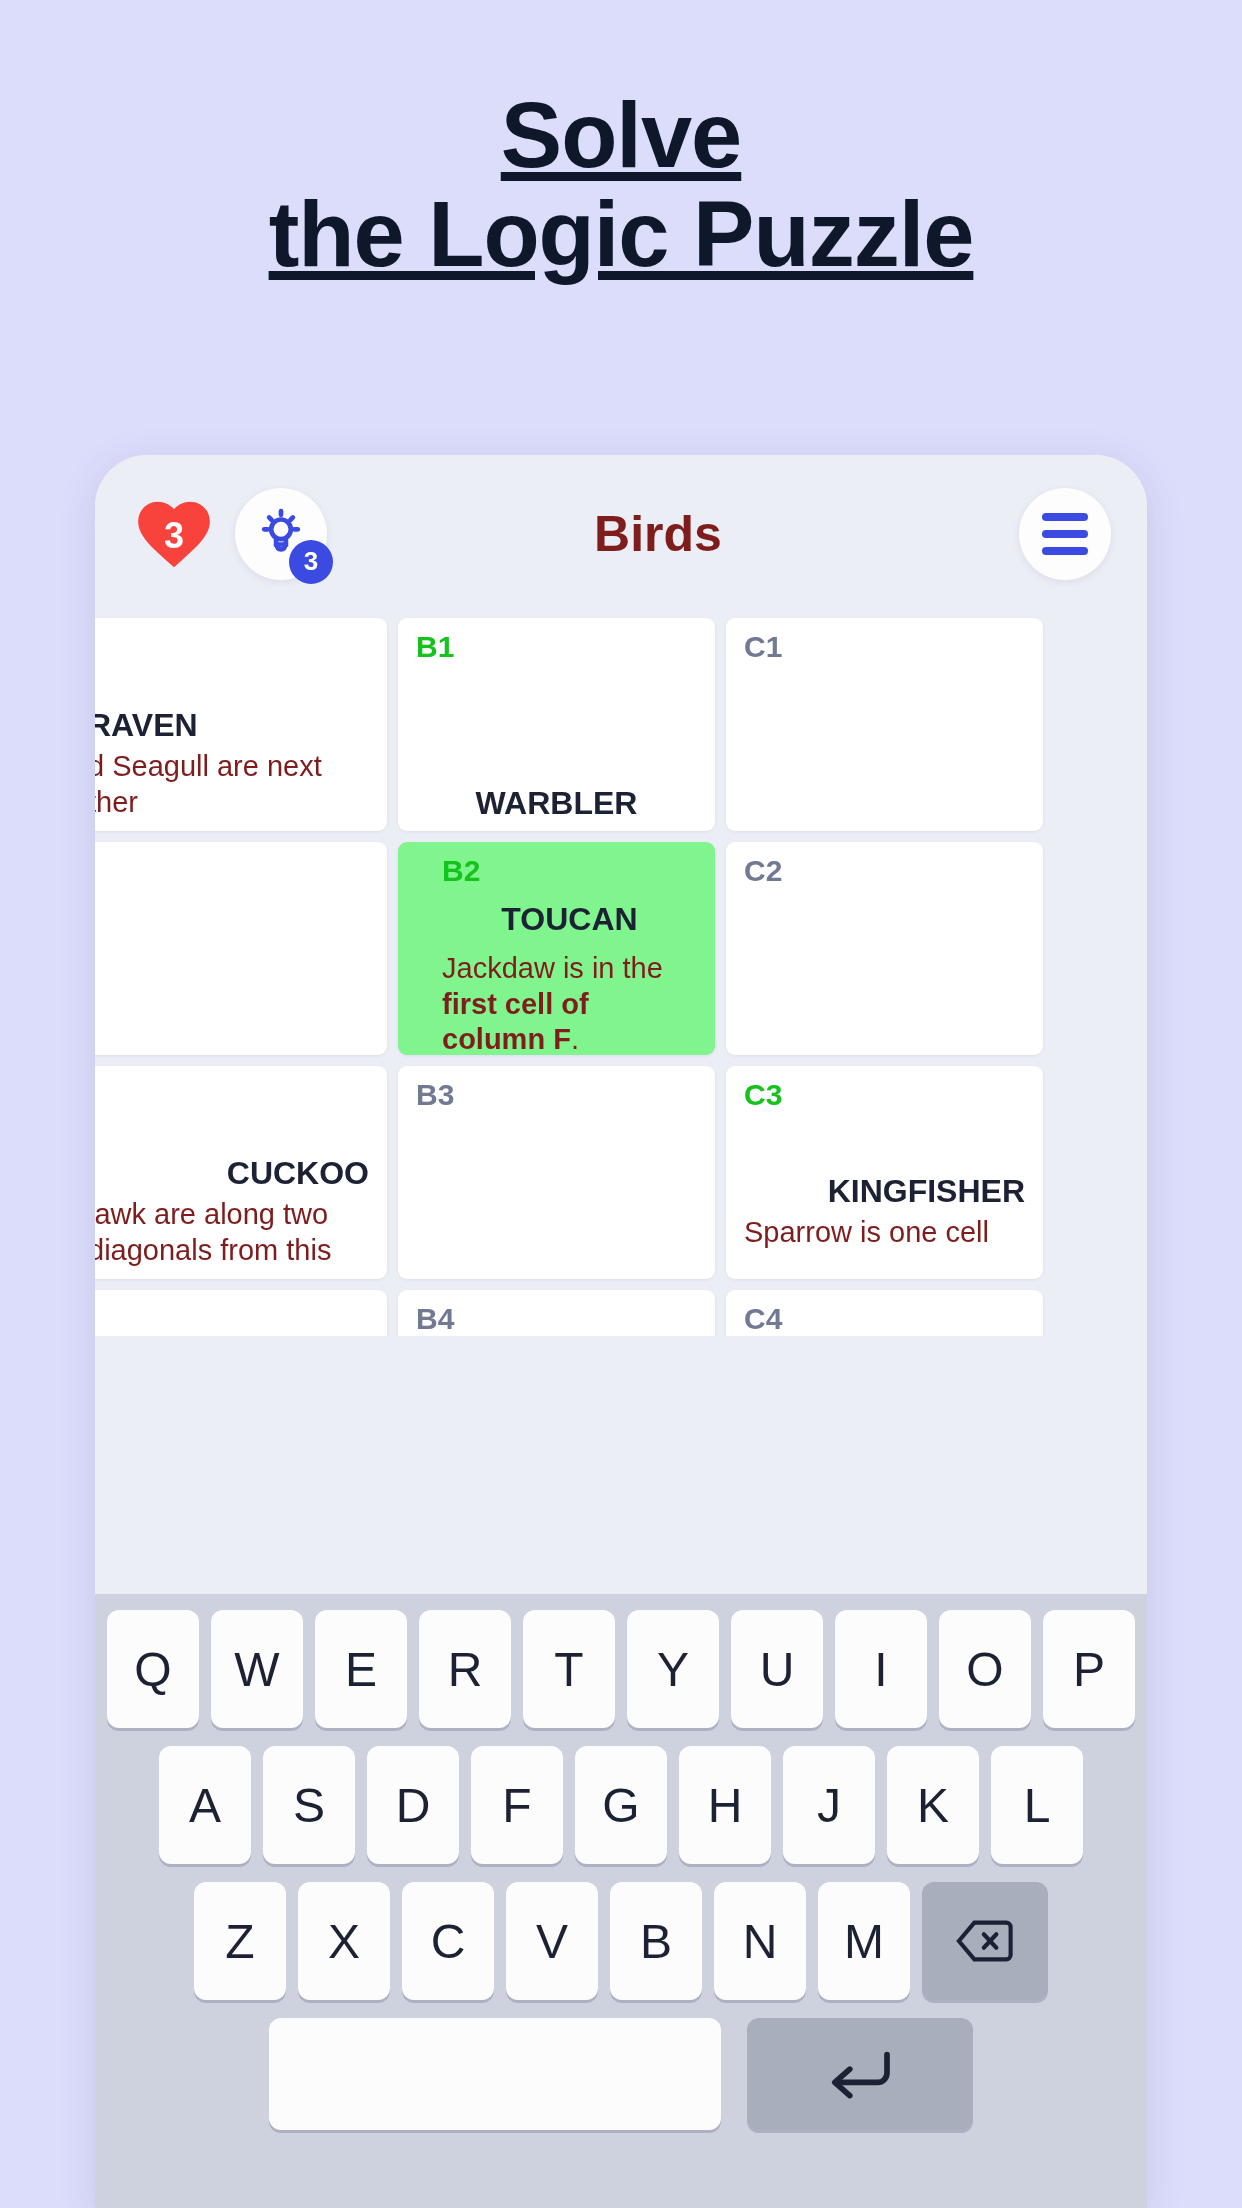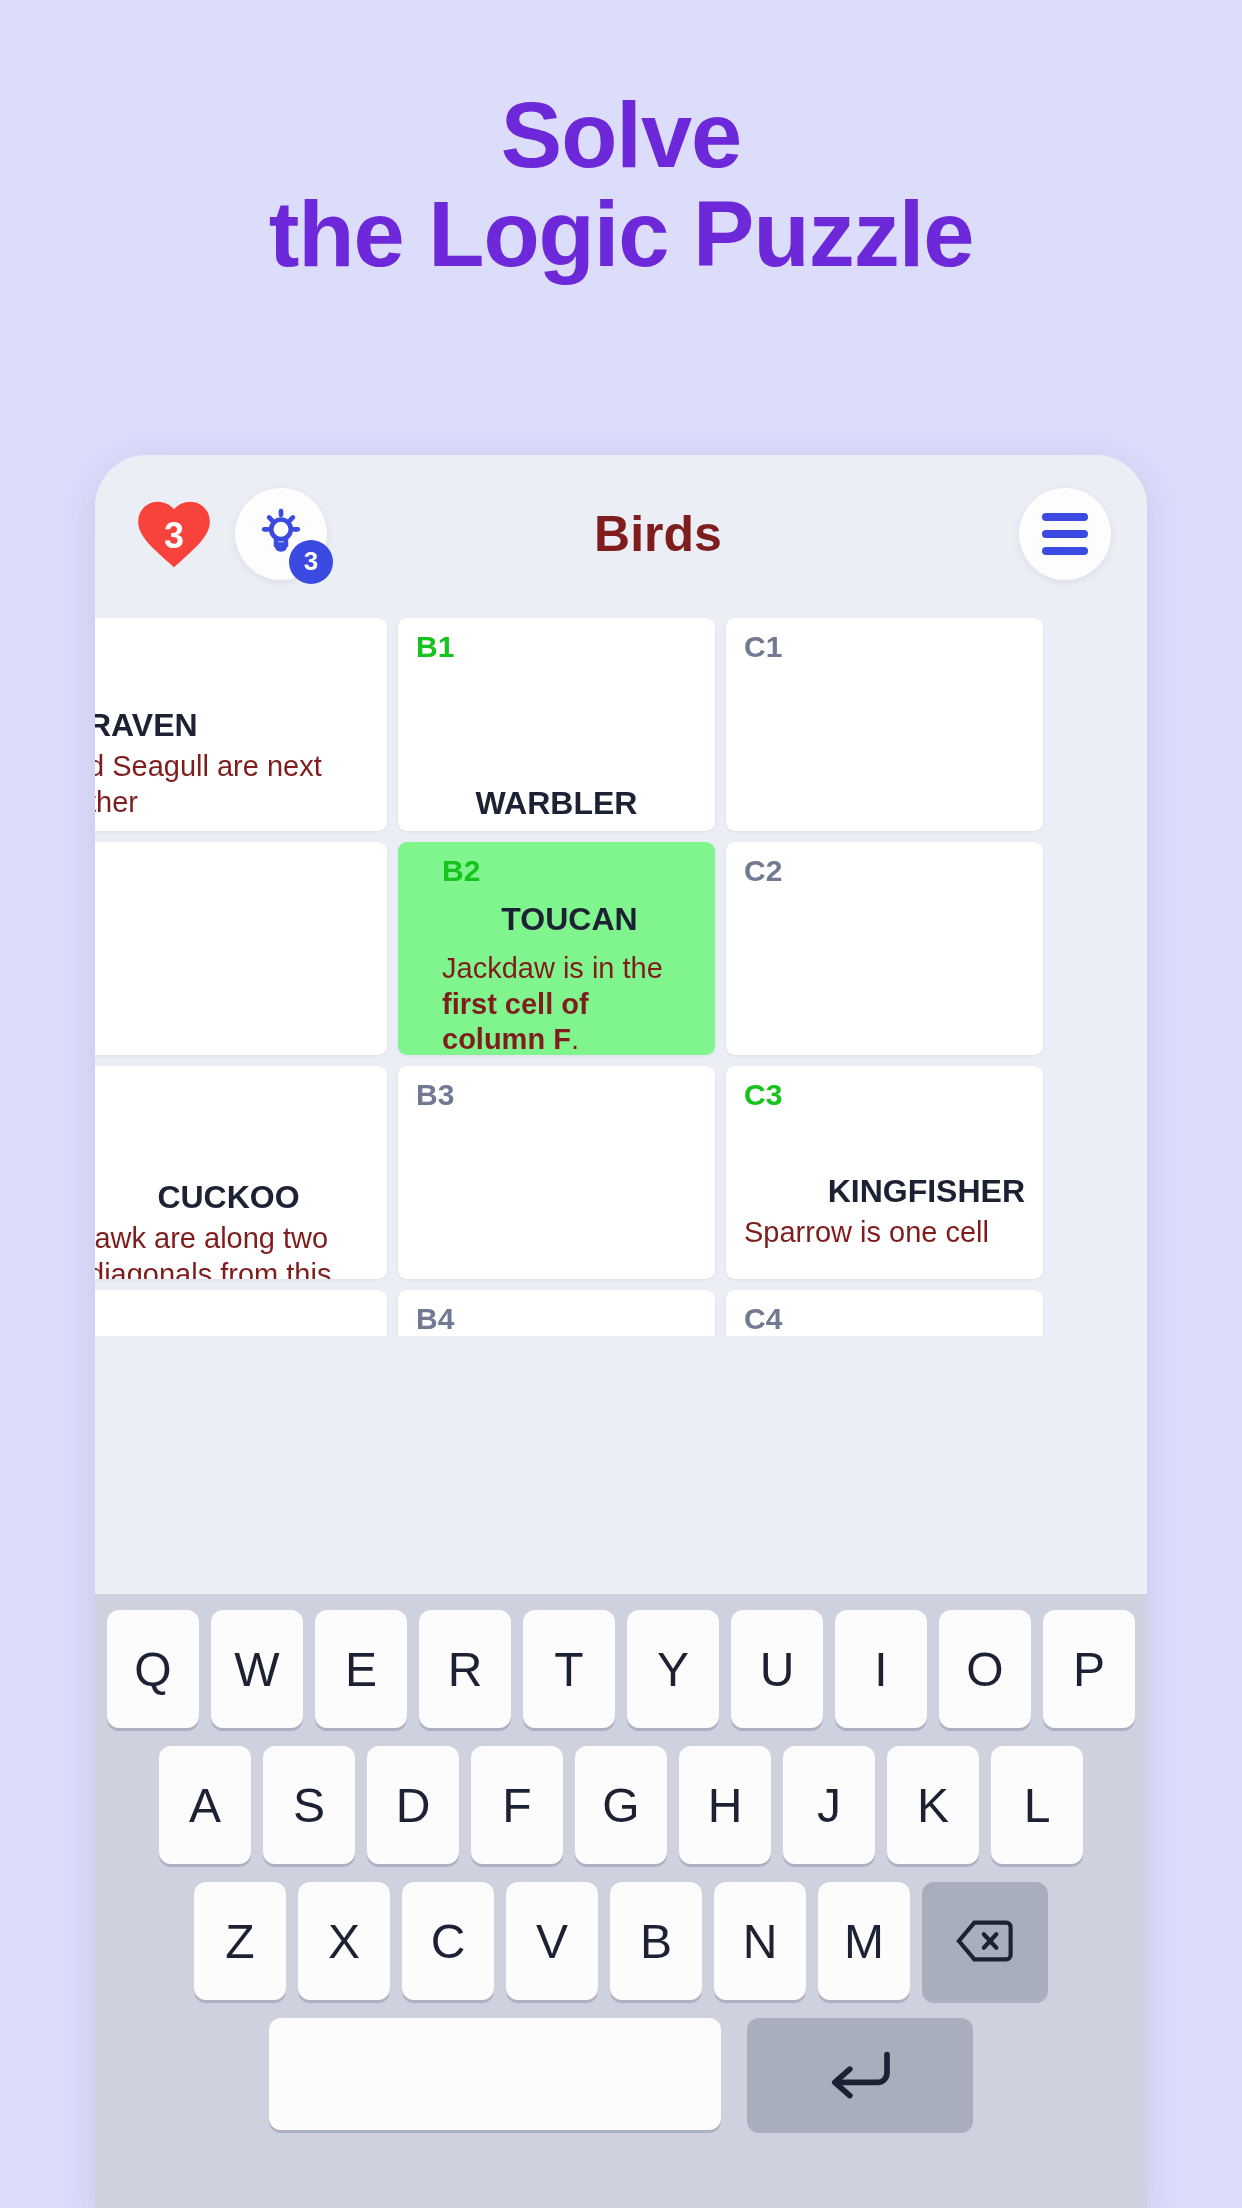--- a/index.html
+++ b/index.html
@@ -16,25 +16,26 @@
     position: relative;
   }
 
   
   .promo {
     position: absolute;
     top: 86px;
     left: 0;
     width: 1242px;
     text-align: center;
-    color: #6d28d9;
+    color: #0f172a;
     font-weight: bold;
     font-size: 92px;
     line-height: 1.08;
     letter-spacing: -1px;
+    text-decoration: underline;
   }
   .promo-line { display: block; }
 
   
   .phone {
     position: absolute;
     left: 95px;
     top: 455px;
     width: 1052px;
     height: 1753px;
@@ -296,21 +297,21 @@
         <div class="cell-word" style="margin-top:16px;margin-bottom:8px">TOUCAN</div>
         <div class="cell-clue">Jackdaw is in the <b>first cell of column F</b>. Peacock—<b>in the last</b></div>
       </div>
 
       <div class="cell cell-empty">
         <span class="cell-id">C2</span>
       </div>
 
       <div class="cell">
         <span class="cell-id solved" style="visibility:hidden">A3</span>
-        <div class="cell-word" style="text-align:center;margin-top:70px">CUCKOO</div>
+        <div class="cell-word" style="text-align:right;margin-top:46px">CUCKOO</div>
         <div class="cell-clue">
           <span>lawk are along two</span><br>
           <span>diagonals from this</span>
         </div>
       </div>
 
       <div class="cell cell-empty">
         <span class="cell-id">B3</span>
       </div>
 

